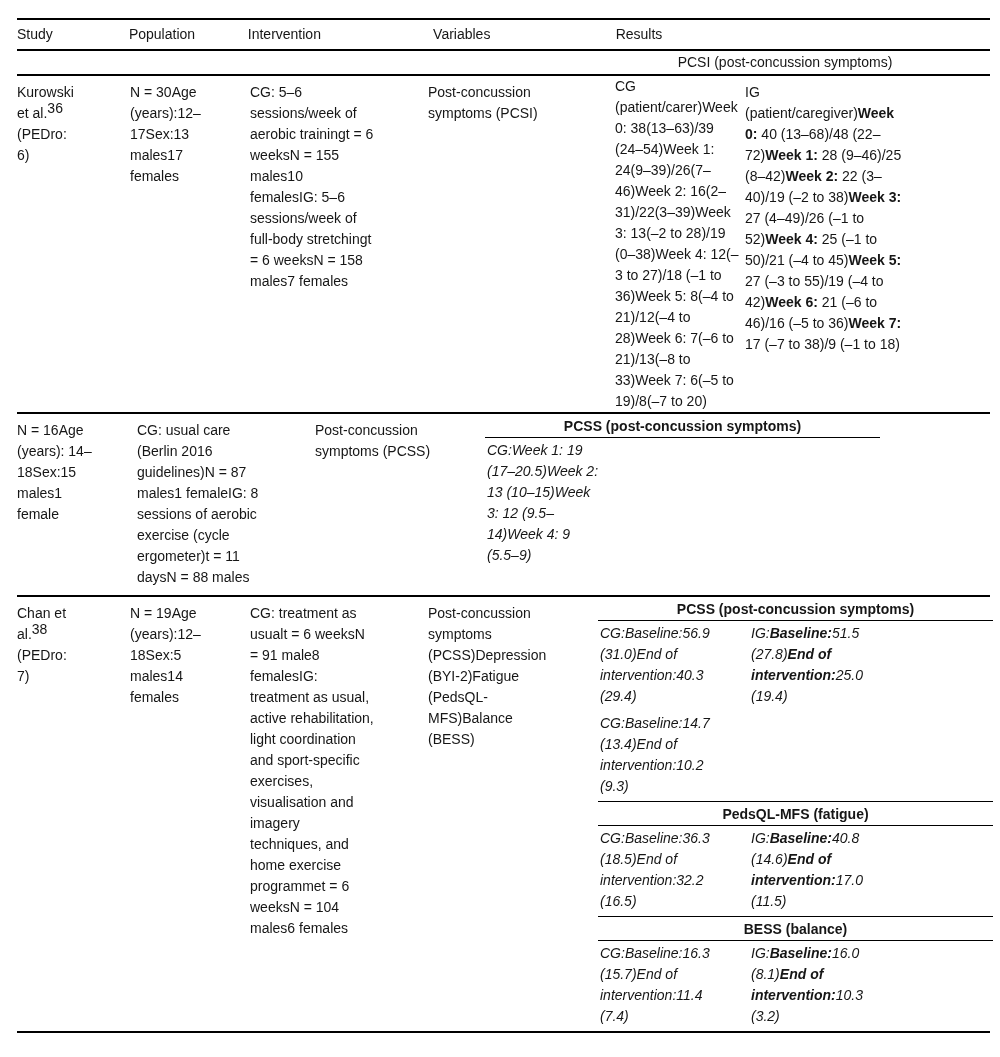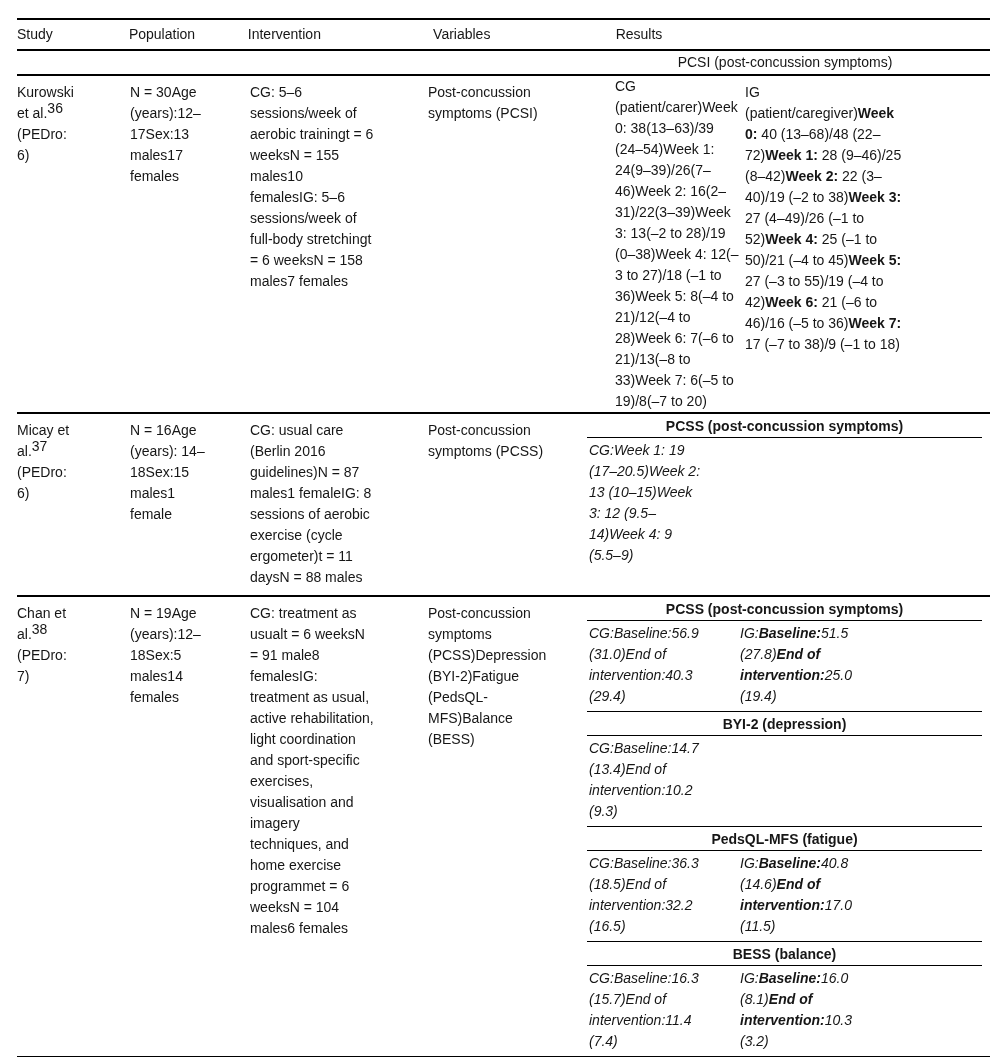--- a/index.html
+++ b/index.html
@@ -25,21 +25,21 @@
   .c-int   { width: 178px; padding-right: 54px; }
   .c-var   { width: 152px; padding-right: 24px; }
   .c-res   { width: 410px; padding: 0; }
   .b { font-weight: 700; }
   .s { font-size: 14px; position: relative; top: -5px; line-height: 0; }
   
   .kur-res { display: flex; align-items: flex-start; }
   .kur-cg { margin-left: 35px; width: 130px; padding-top: 0; }
   .kur-ig { width: 165px; padding-top: 6px; }
   
-  .sub { margin-left: 7px; width: 395px; }
+  .sub { margin-left: 18px; width: 395px; }
   .sub-h { font-weight: 700; text-align: center; padding: 3px 0 2px; line-height: 18px; border-bottom: 1.5px solid #000; }
   .sub-h.mid { border-top: 1.5px solid #000; }
   .sub-row { display: flex; align-items: flex-start; padding: 2px 0 4px; font-style: italic; }
   .m-cg { width: 182px; padding: 0 68px 0 2px; }
   .m-ig { width: 213px; padding-right: 60px; }
   .ch-cg { width: 153px; padding: 0 39px 0 2px; }
   .ch-ig { width: 242px; padding-right: 98px; }
 </style>
 </head>
 <body>
@@ -63,21 +63,20 @@
     <div class="c c-pop">N = 30Age (years):12–17Sex:13 males17 females</div>
     <div class="c c-int">CG: 5–6 sessions/week of aerobic trainingt = 6 weeksN = 155 males10 femalesIG: 5–6 sessions/week of full-body stretchingt = 6 weeksN = 158 males7 females</div>
     <div class="c c-var">Post-concussion symptoms (PCSI)</div>
     <div class="c-res kur-res">
       <div class="kur-cg">CG (patient/carer)Week 0: 38(13–63)/39 (24–54)Week 1: 24(9–39)/26(7–46)Week 2: 16(2–31)/22(3–39)Week 3: 13(–2 to 28)/19 (0–38)Week 4: 12(–3 to 27)/18 (–1 to 36)Week 5: 8(–4 to 21)/12(–4 to 28)Week 6: 7(–6 to 21)/13(–8 to 33)Week 7: 6(–5 to 19)/8(–7 to 20)</div>
       <div class="kur-ig"><span>IG (patient/caregiver)</span><span class="b">Week 0:</span><span> 40 (13–68)/48 (22–72)</span><span class="b">Week 1:</span><span> 28 (9–46)/25 (8–42)</span><span class="b">Week 2:</span><span> 22 (3–40)/19 (–2 to 38)</span><span class="b">Week 3:</span><span> 27 (4–49)/26 (–1 to 52)</span><span class="b">Week 4:</span><span> 25 (–1 to 50)/21 (–4 to 45)</span><span class="b">Week 5:</span><span> 27 (–3 to 55)/19 (–4 to 42)</span><span class="b">Week 6:</span><span> 21 (–6 to 46)/16 (–5 to 36)</span><span class="b">Week 7:</span><span> 17 (–7 to 38)/9 (–1 to 18)</span></div>
     </div>
   </div>
 
   <div class="row">
-    <div class="c c-study"><span>Micay et al.</span><span class="s">37</span><span> (PEDro: 6)</span></div>
     <div class="c c-pop">N = 16Age (years): 14–18Sex:15 males1 female</div>
     <div class="c c-int">CG: usual care (Berlin 2016 guidelines)N = 87 males1 femaleIG: 8 sessions of aerobic exercise (cycle ergometer)t = 11 daysN = 88 males</div>
     <div class="c c-var">Post-concussion symptoms (PCSS)</div>
     <div class="c-res">
       <div class="sub">
         <div class="sub-h">PCSS (post-concussion symptoms)</div>
         <div class="sub-row">
           <div class="m-cg">CG:Week 1: 19 (17–20.5)Week 2: 13 (10–15)Week 3: 12 (9.5–14)Week 4: 9 (5.5–9)</div>
         </div>
       </div>
@@ -91,21 +90,20 @@
     <div class="c c-var">Post-concussion symptoms (PCSS)Depression (BYI-2)Fatigue (PedsQL-MFS)Balance (BESS)</div>
     <div class="c-res">
       <div class="sub">
 
         <div class="sub-h">PCSS (post-concussion symptoms)</div>
         <div class="sub-row">
           <div class="ch-cg">CG:Baseline:56.9 (31.0)End of intervention:40.3 (29.4)</div>
           <div class="ch-ig"><span>IG:</span><span class="b">Baseline:</span><span>51.5 (27.8)</span><span class="b">End of intervention:</span><span>25.0 (19.4)</span></div>
         </div>
 
-        <div class="sub-h mid">BYI-2 (depression)</div>
         <div class="sub-row">
           <div class="ch-cg">CG:Baseline:14.7 (13.4)End of intervention:10.2 (9.3)</div>
         </div>
 
         <div class="sub-h mid">PedsQL-MFS (fatigue)</div>
         <div class="sub-row">
           <div class="ch-cg">CG:Baseline:36.3 (18.5)End of intervention:32.2 (16.5)</div>
           <div class="ch-ig"><span>IG:</span><span class="b">Baseline:</span><span>40.8 (14.6)</span><span class="b">End of intervention:</span><span>17.0 (11.5)</span></div>
         </div>
 

